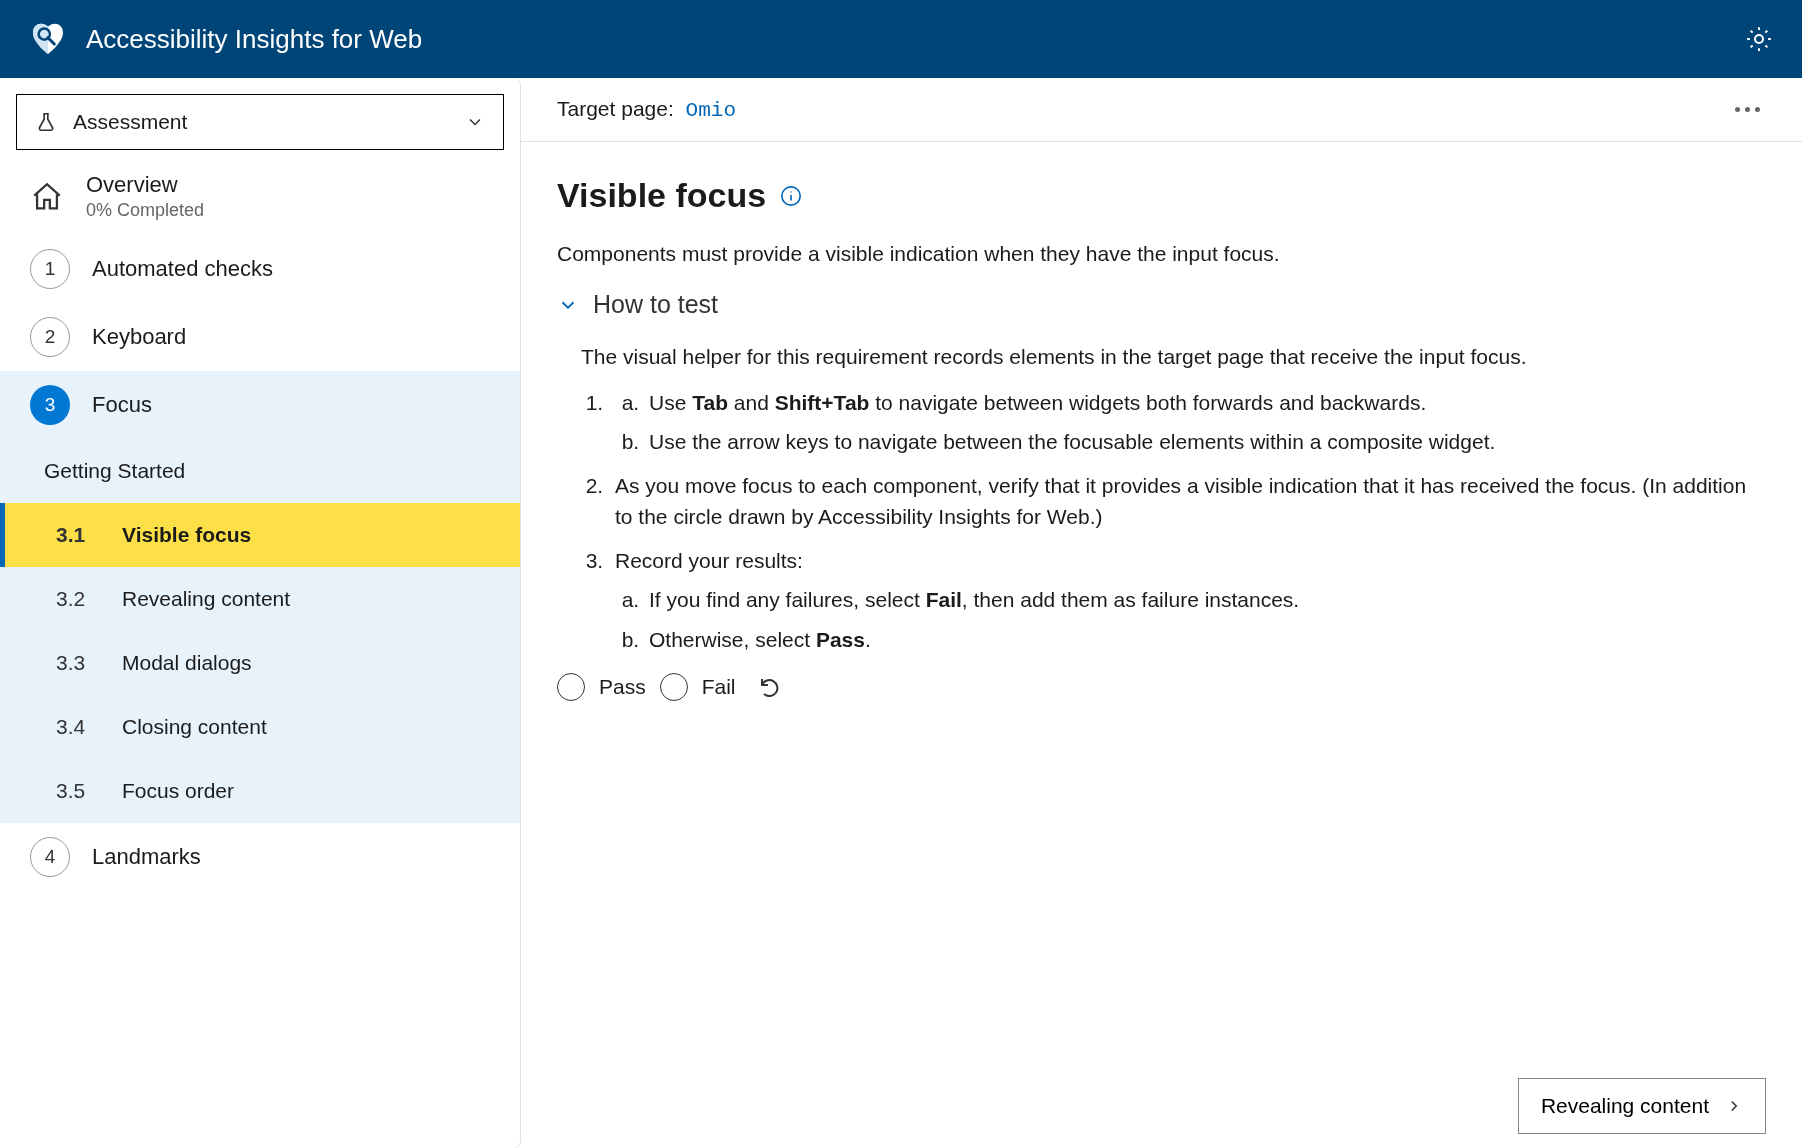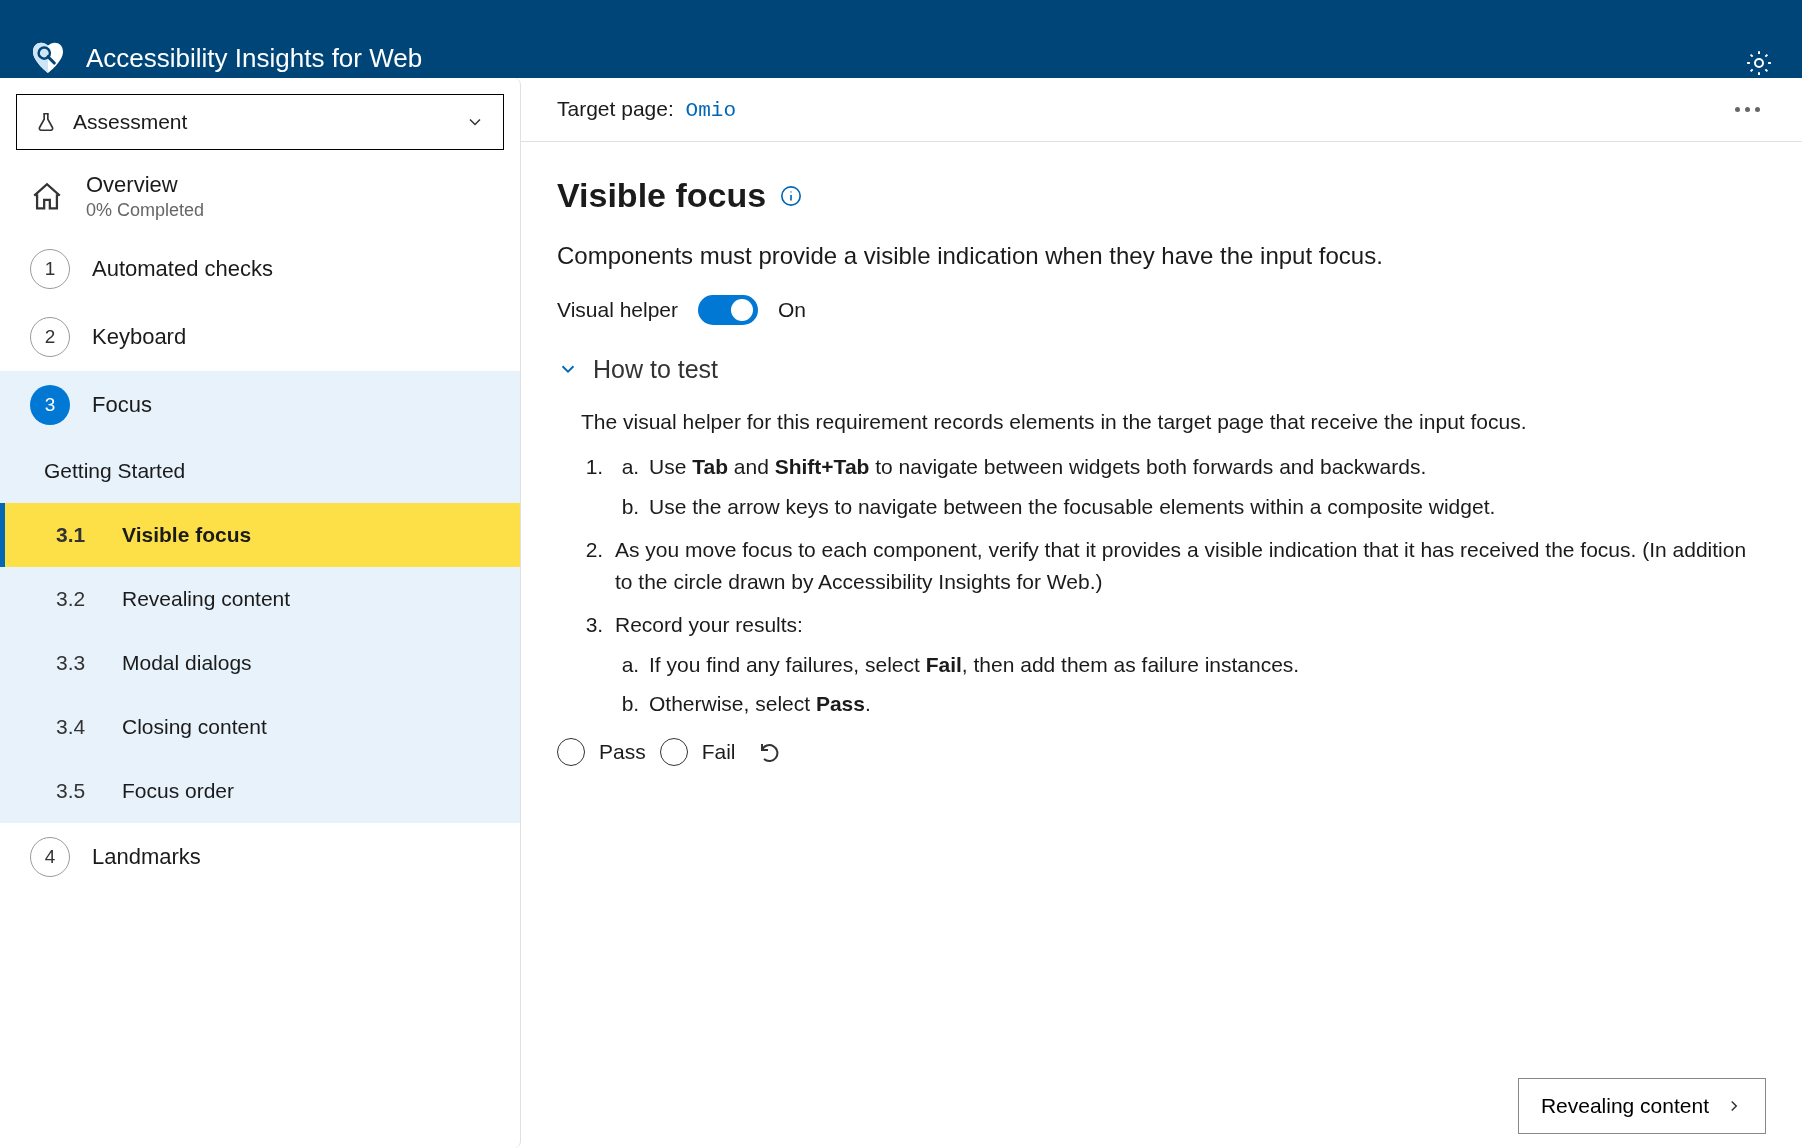--- a/index.html
+++ b/index.html
@@ -10,21 +10,21 @@
     overflow: hidden;
   }
   .app { display: flex; flex-direction: column; height: 100vh; width: 100vw; }
 
   
   .header {
     background: #004578;
     color: #fff;
     height: 78px;
     display: flex;
-    align-items: flex-end;
+    align-items: center;
     padding: 0 28px;
     justify-content: space-between;
   }
   .brand { display: flex; align-items: center; gap: 18px; }
   .brand-title { font-size: 26px; font-weight: 400; }
   .gear-icon { cursor: pointer; }
 
   
   .body { flex: 1; display: flex; overflow: hidden; }
 
@@ -111,21 +111,21 @@
   }
   .target-bar .link { color: #0067b8; text-decoration: none; margin-left: 6px; font-family: Liberation Mono, monospace; }
   .kebab { display: flex; gap: 5px; cursor: pointer; padding: 6px; }
   .kebab span { width: 5px; height: 5px; border-radius: 50%; background: #666; }
 
   .content { flex: 1; padding: 34px 36px 20px 36px; overflow-y: auto; position: relative; }
   .page-title-row { display: flex; align-items: center; gap: 14px; margin-bottom: 24px; }
   .page-title { font-size: 34px; font-weight: 600; }
   .info-icon { color: #0067b8; }
 
-  .description { font-size: 24px; margin-bottom: 22px; line-height: 1.4; }
+  .description { font-size: 21px; margin-bottom: 22px; line-height: 1.4; }
 
   .helper-row { display: flex; align-items: center; gap: 20px; font-size: 21px; margin-bottom: 30px; }
   .toggle {
     width: 60px; height: 30px;
     background: #0078d4;
     border-radius: 15px;
     position: relative;
     cursor: pointer;
   }
   .toggle .knob {
@@ -291,27 +291,20 @@
           <span class="page-title">Visible focus</span>
           <svg class="info-icon" width="22" height="22" viewBox="0 0 24 24" fill="none" stroke="#0067b8" stroke-width="1.8">
             <circle cx="12" cy="12" r="10"></circle>
             <line x1="12" y1="11" x2="12" y2="17"></line>
             <circle cx="12" cy="7.5" r="0.8" fill="#0067b8" stroke="none"></circle>
           </svg>
         </div>
 
         <p class="description">Components must provide a visible indication when they have the input focus.</p>
 
-        <div class="helper-row">
-          <span>Visual helper</span>
-          <div class="toggle">
-            <div class="knob"></div>
-          </div>
-          <span>On</span>
-        </div>
 
         <div class="howto-toggle">
           <svg class="chev" width="22" height="22" viewBox="0 0 24 24" fill="none" stroke="#0067b8" stroke-width="2">
               <path d="M6 9l6 6 6-6"></path>
             </svg>
           <span>How to test</span>
         </div>
 
         <div class="howto-body">
           <p>The visual helper for this requirement records elements in the target page that receive the input focus.</p>

